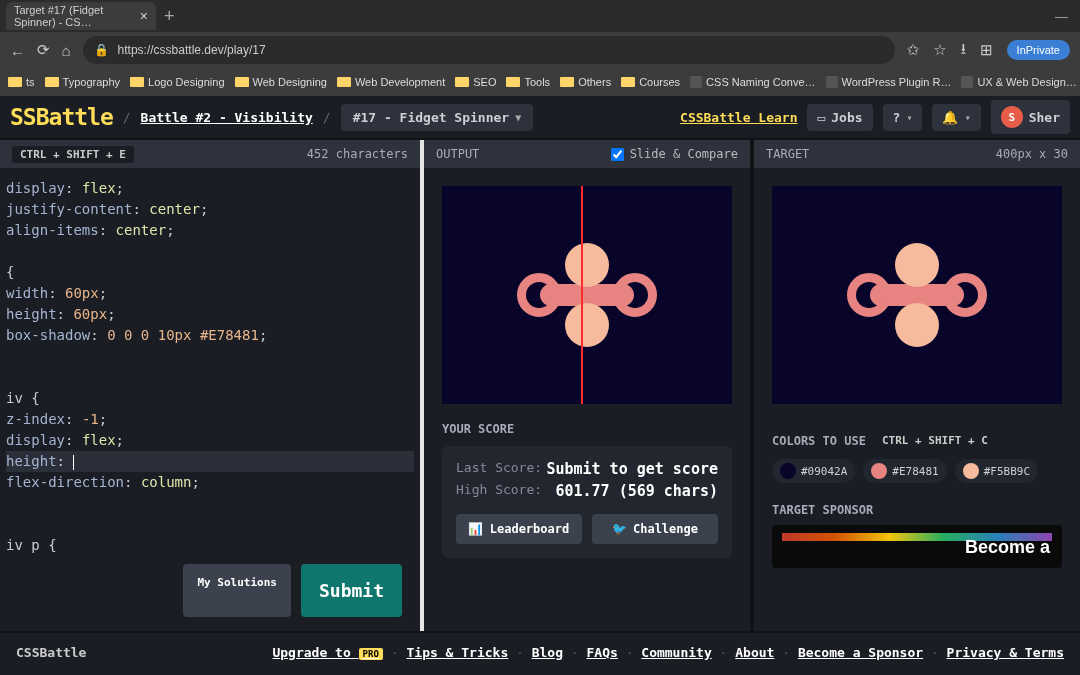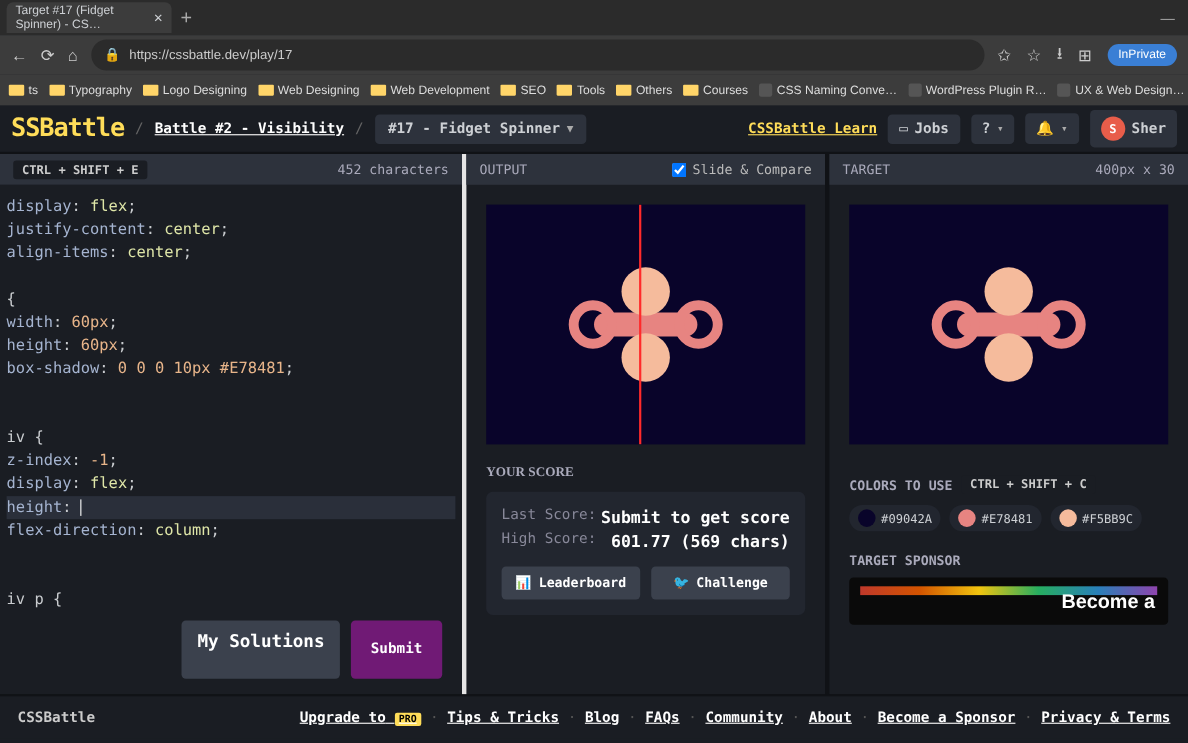--- a/index.html
+++ b/index.html
@@ -52,38 +52,38 @@
 .code-line { white-space: pre; }
 .cursor-line { background: #2a2f3a; }
 .prop { color: #a5b4d0; }
 .val { color: #dfe6a8; }
 .num { color: #e8b58a; }
 .punct { color: #c9cccf; }
 .hex { color: #e8b58a; }
 .cursor { display: inline-block; width: 1px; height: 15px; background: #fff; vertical-align: middle; }
 
 .editor-btns { position: absolute; bottom: 14px; right: 18px; display: flex; gap: 10px; }
-.btn-grey { background: #3b414d; color: #fff; padding: 8px 14px; border-radius: 4px; font-weight: bold; font-size: 16px; text-align: center; }
-.btn-blue { background: #701a75; color: #fff; padding: 16px 18px; border-radius: 4px; font-weight: bold; font-size: 13px; }
+.btn-grey { background: #3b414d; color: #fff; padding: 8px 14px; border-radius: 4px; font-weight: bold; font-size: 11px; text-align: center; }
+.btn-blue { background: #0f766e; color: #fff; padding: 16px 18px; border-radius: 4px; font-weight: bold; font-size: 18px; }
 
 
 .preview-wrap { padding: 18px; display: flex; justify-content: center; }
 .preview { width: 290px; height: 218px; background: #09042a; position: relative; overflow: hidden; }
 .bar { position: absolute; width: 94px; height: 22px; background: #e78481; left: 50%; top: 50%; transform: translate(-50%,-50%); border-radius: 20px; }
 .ring { position: absolute; width: 44px; height: 44px; border: 9px solid #e78481; border-radius: 50%; top: 50%; transform: translateY(-50%); }
 .ring-l { left: 50%; margin-left: -70px; }
 .ring-r { left: 50%; margin-left: 26px; }
 .ball { position: absolute; width: 44px; height: 44px; background: #f5bb9c; border-radius: 50%; left: 50%; transform: translateX(-50%); }
 .ball-t { top: 50%; margin-top: -52px; }
 .ball-b { top: 50%; margin-top: 8px; }
 .slider-line { position: absolute; width: 2px; height: 100%; background: #ff2a2a; left: 48%; }
 
 
 .score-section { padding: 0 18px; }
-.score-title { color: #aab; font-size: 12px; font-weight: bold; margin-bottom: 10px; font-family: Liberation Serif, serif; }
+.score-title { color: #aab; font-size: 12px; font-weight: bold; margin-bottom: 10px; }
 .score-box { background: #22262f; border-radius: 6px; padding: 14px; }
 .score-row { display: flex; justify-content: space-between; margin-bottom: 4px; }
 .score-label { color: #889; font-size: 13px; }
 .score-val { color: #fff; font-weight: bold; font-size: 15px; text-align: right; }
 .score-btns { display: flex; gap: 10px; margin-top: 14px; }
 .score-btn { flex: 1; background: #3b414d; color: #fff; padding: 8px 0; border-radius: 4px; font-weight: bold; font-size: 12px; display: flex; align-items: center; justify-content: center; gap: 6px; }
 
 
 .dims { color: #aab; font-size: 12px; }
 .colors-section { padding: 10px 18px; }

